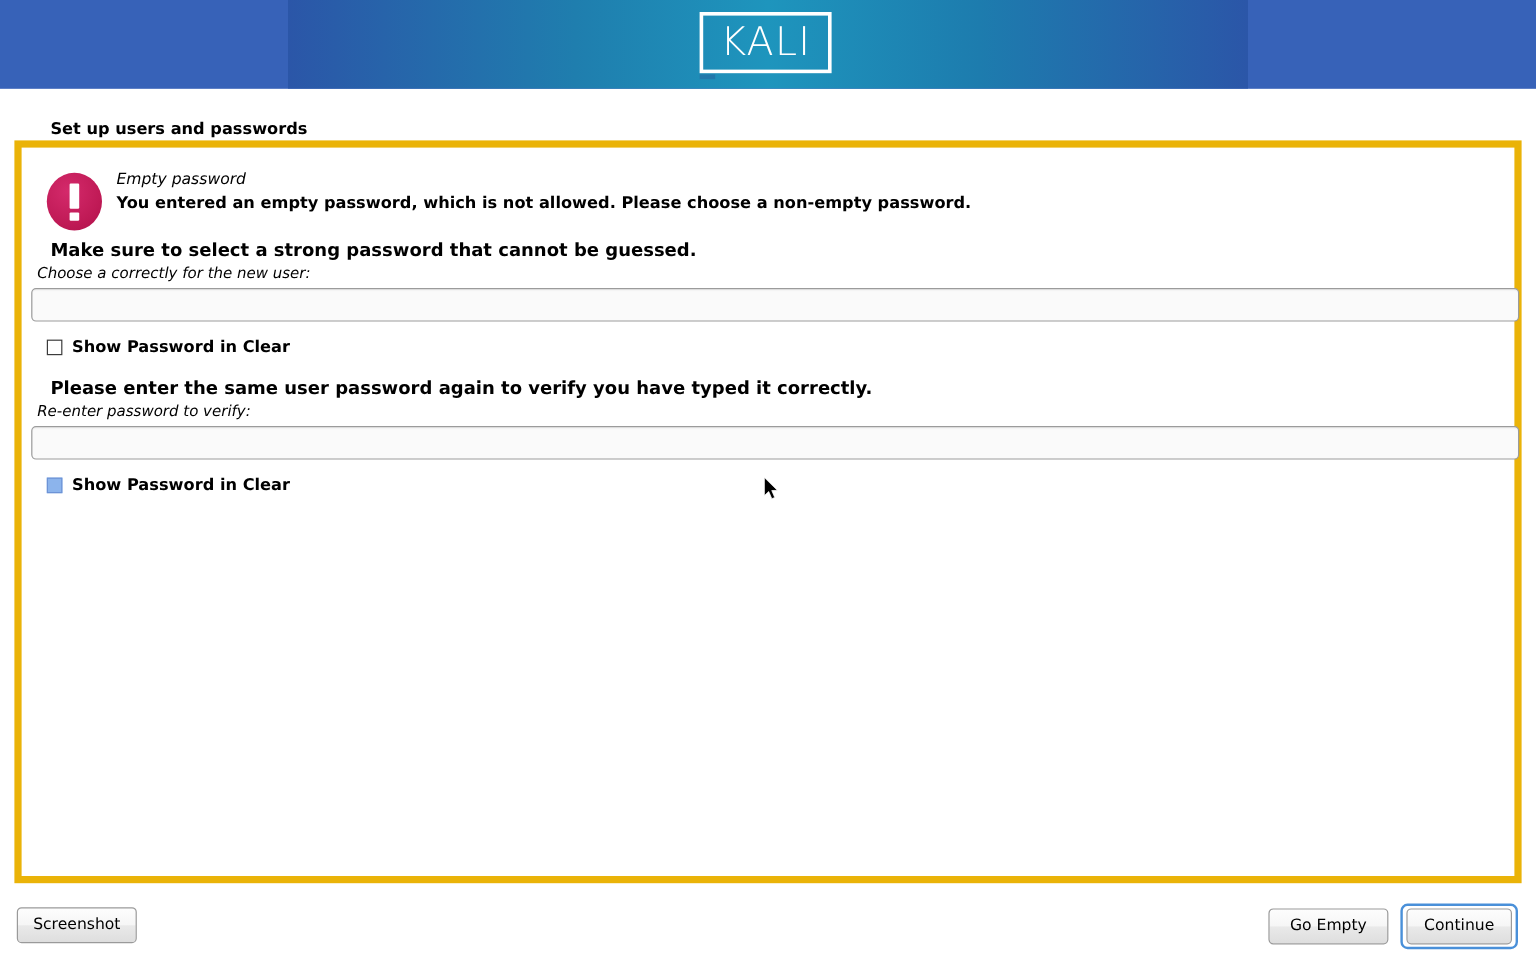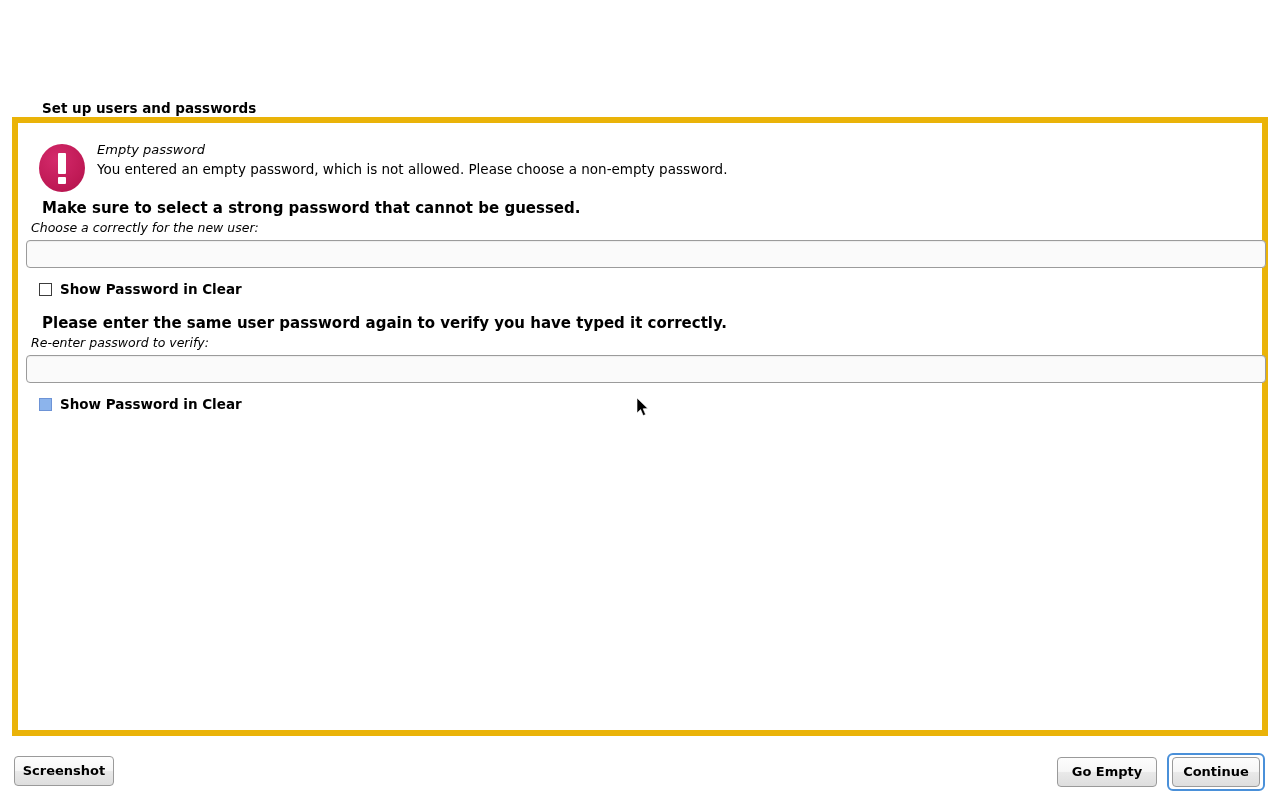--- a/index.html
+++ b/index.html
@@ -155,21 +155,21 @@
     top: 9px;
     font-size: 13px;
     font-style: italic;
     color: #000000;
   }
   .error-body {
     position: absolute;
     left: 69px;
     top: 28px;
     font-size: 13.5px;
-    font-weight: normal;
+    font-weight: bold;
     color: #000000;
   }
 
   
   .heading {
     position: absolute;
     left: 24px;
     font-size: 15px;
     font-weight: bold;
     color: #000000;
@@ -230,21 +230,21 @@
   
   .btn {
     position: absolute;
     box-sizing: border-box;
     height: 30px;
     border: 1px solid #9a9a9a;
     border-radius: 4px;
     background: linear-gradient(to bottom, #fdfdfd 0%, #f6f6f6 48%, #e9e9e9 52%, #dedede 100%);
     font-family: "DejaVu Sans", "Liberation Sans", sans-serif;
     font-size: 13px;
-    font-weight: bold;
+    font-weight: normal;
     color: #000000;
     cursor: pointer;
     padding: 0;
     line-height: 28px;
     text-align: center;
   }
   .btn-focus-ring {
     position: absolute;
     box-sizing: border-box;
     border: 2px solid #4a90d9;
@@ -265,20 +265,30 @@
     width: 12px;
     height: 19px;
     pointer-events: none;
   }
 </style>
 </head>
 <body>
 
 <div id="screen">
 
+  <div class="banner">
+    <div class="banner-gradient"></div>
+    <div class="banner-logo">
+      <div class="logo-frame"></div>
+      <div class="logo-notch">
+        <div class="logo-notch-cut"></div>
+      </div>
+      <div class="logo-text">KALI</div>
+    </div>
+  </div>
 
   <div class="step-title">Set up users and passwords</div>
 
   <div class="panel">
 
     <div class="error-block">
       <div class="error-icon">
         <div class="bang-bar"></div>
         <div class="bang-dot"></div>
       </div>

